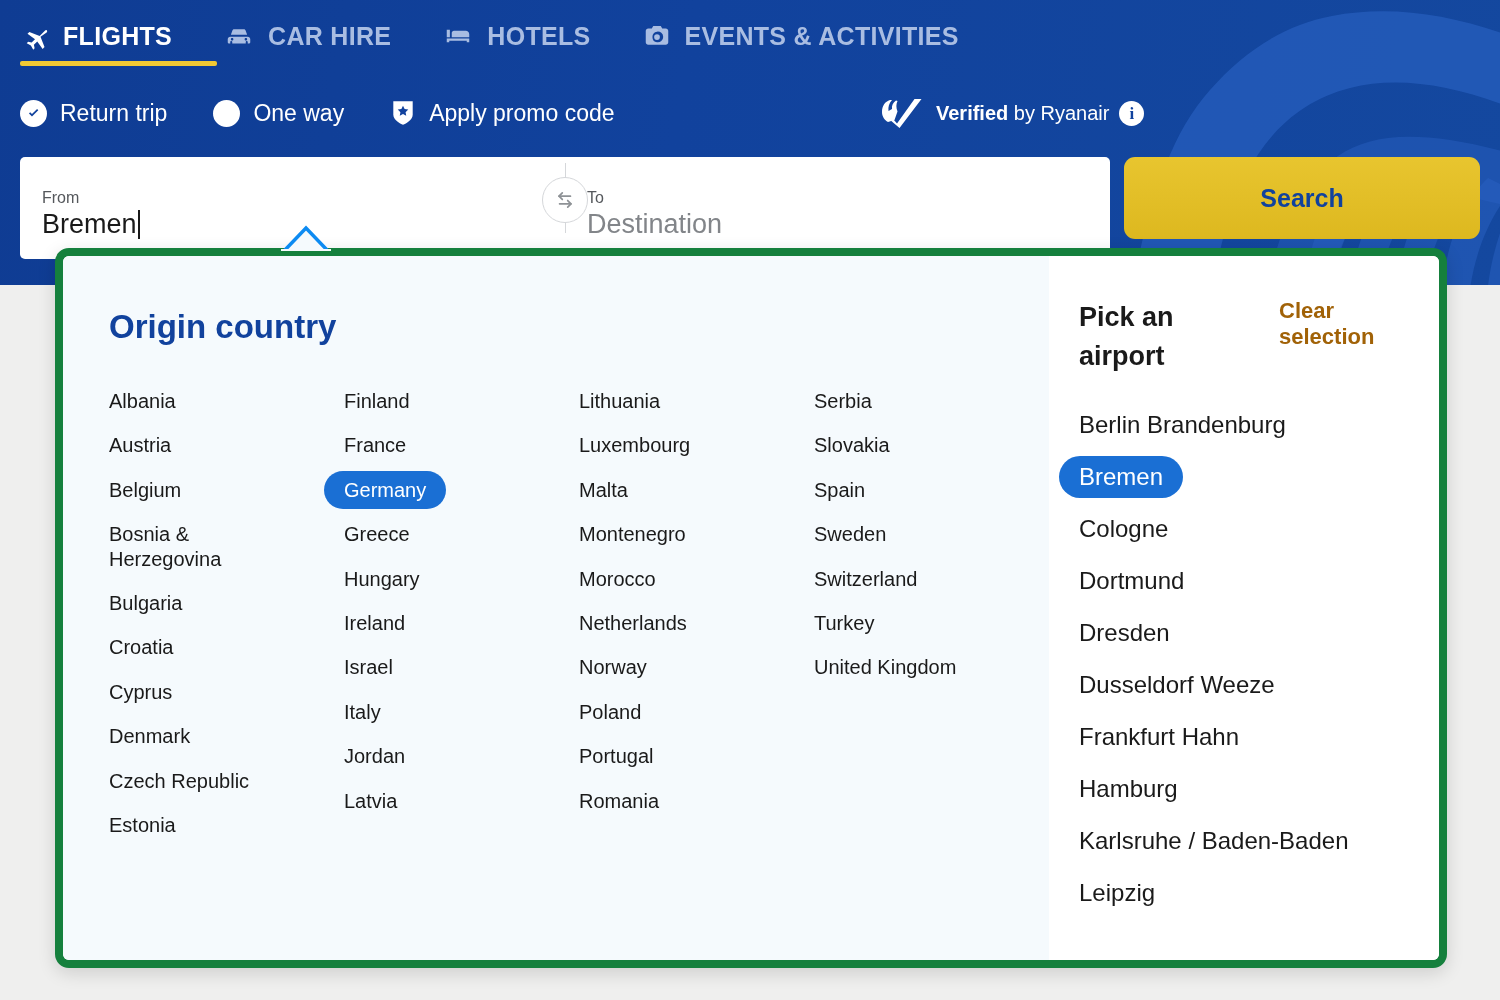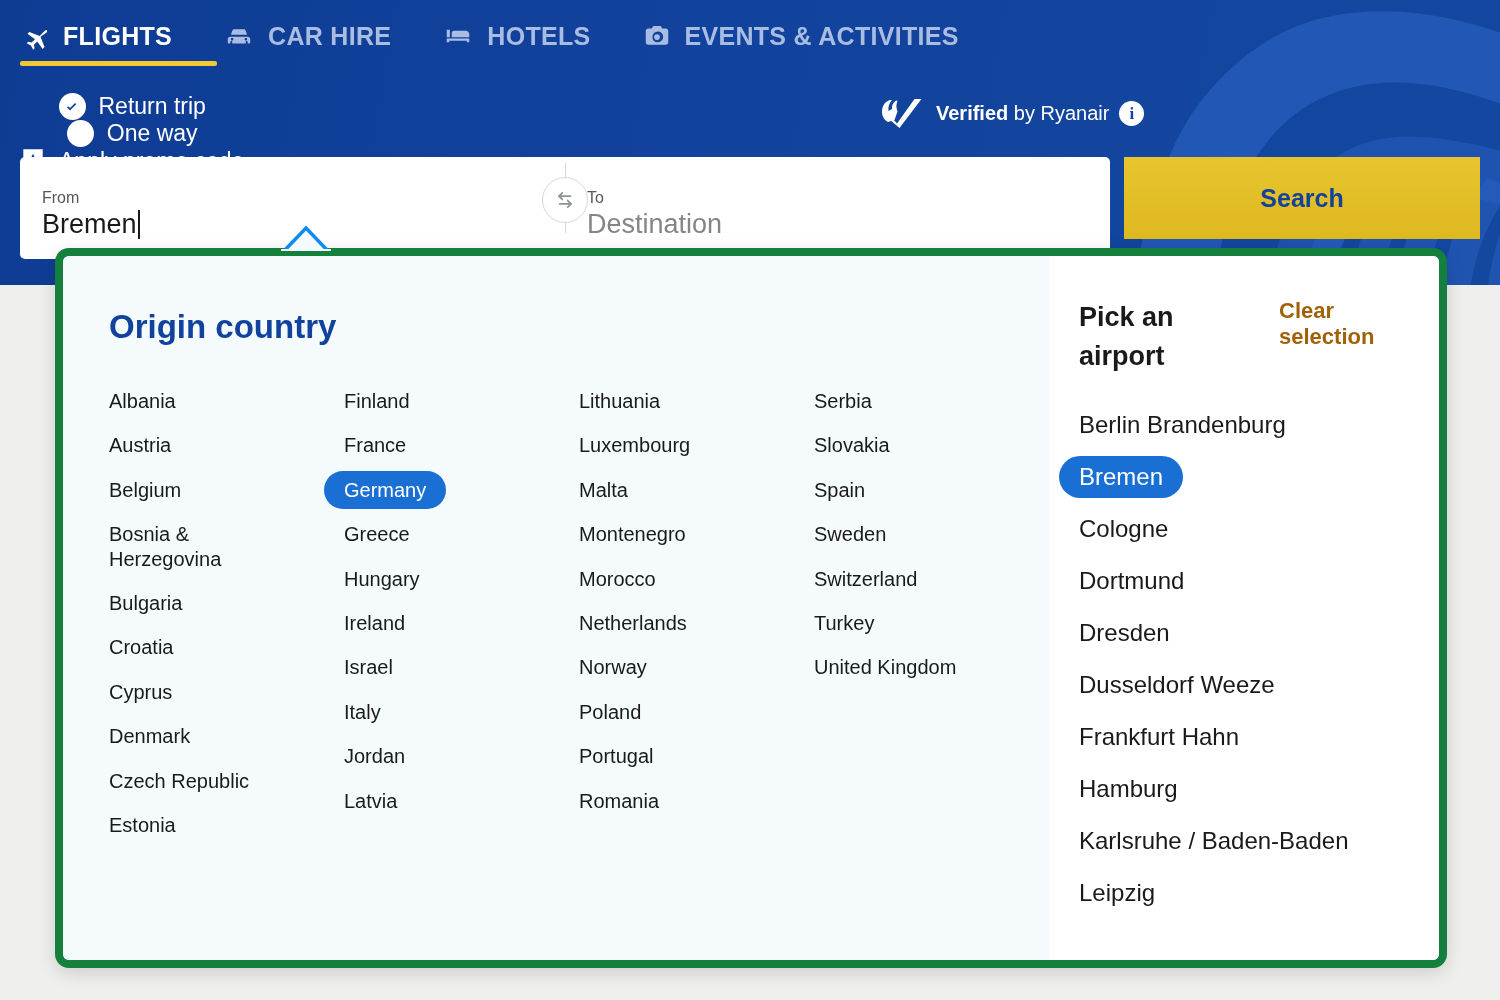--- a/index.html
+++ b/index.html
@@ -74,21 +74,20 @@
   .nav-ico { display: flex; align-items: center; }
   .nav-ico svg { display: block; }
 
   
   #options {
     position: absolute;
     left: 20px; top: 93px;
     height: 40px;
     display: flex;
     align-items: center;
-    flex-direction: column;
   }
   .opt {
     display: flex;
     align-items: center;
     gap: 13px;
     color: #ffffff;
     font-size: 23px;
     cursor: pointer;
     margin-right: 46px;
     white-space: nowrap;
@@ -190,21 +189,21 @@
     border: 1px solid #d5d7da;
     display: flex; align-items: center; justify-content: center;
     cursor: pointer;
   }
   #search-btn {
     width: 356px;
     height: 82px;
     background: #e5c028;
     background-image: linear-gradient(180deg, #e8c52f 0%, #ddb81f 100%);
     border: none;
-    border-radius: 0;
+    border-radius: 11px;
     color: #11429d;
     font-family: "Liberation Sans", sans-serif;
     font-size: 25px;
     font-weight: 700;
     cursor: pointer;
   }
 
   
   #panel {
     position: absolute;

